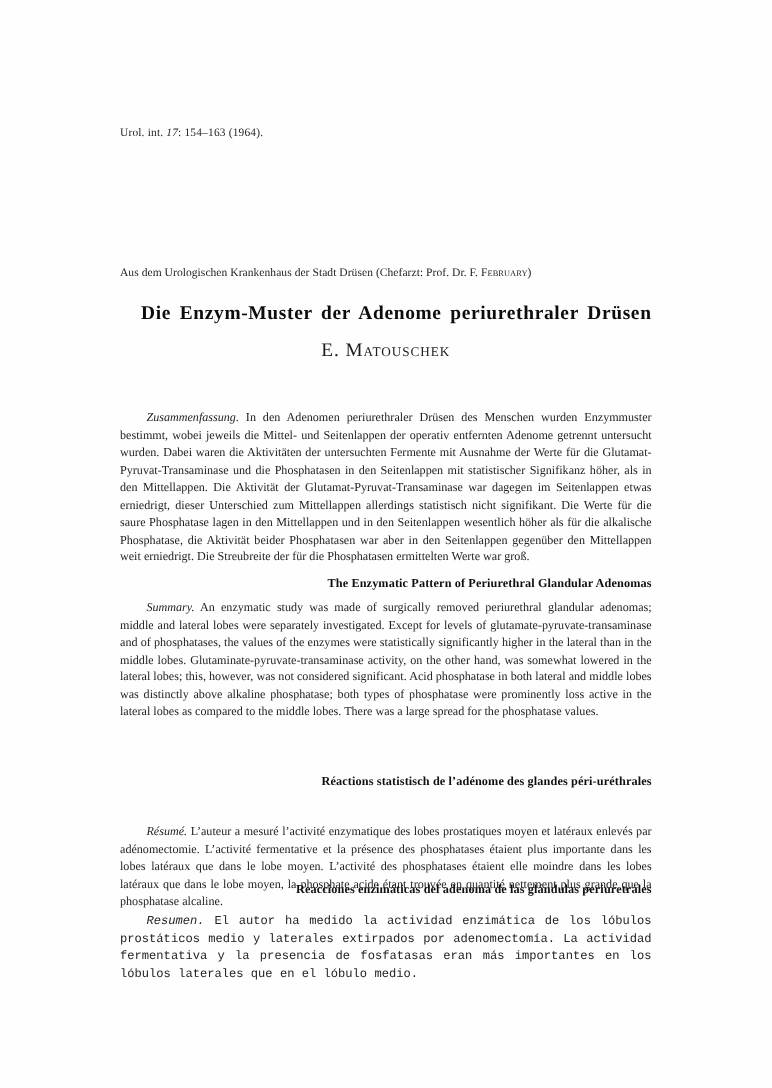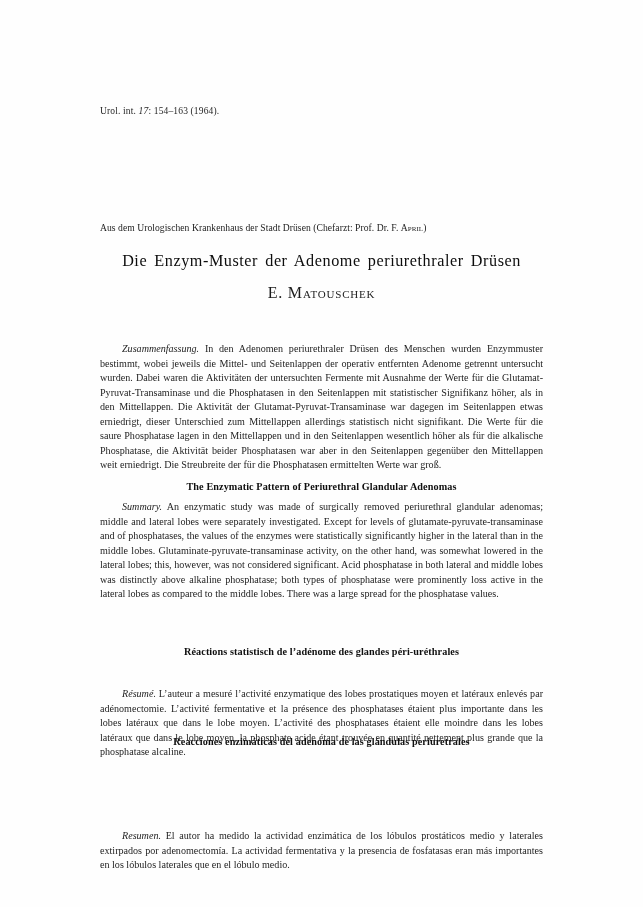--- a/index.html
+++ b/index.html
@@ -58,44 +58,44 @@
   .institution .sc {
     font-variant: small-caps;
   }
 
   
   .title {
     position: absolute;
     left: 0;
     top: 252px;
     width: 443px;
-    text-align: center;
+    text-align: right;
     font-size: 16.2px;
-    font-weight: normal;
+    font-weight: bold;
     letter-spacing: 0.55px;
     word-spacing: 2.6px;
     color: #0d0d0d;
   }
 
   
   .author {
     position: absolute;
     left: 0;
     top: 284px;
     width: 443px;
     text-align: center;
     font-size: 16px;
     font-variant: small-caps;
     letter-spacing: 0.8px;
     color: #1c1c1c;
   }
 
   
   .sec-head {
-    text-align: center;
+    text-align: right;
     font-size: 10.2px;
     font-weight: bold;
     letter-spacing: 0.1px;
     color: #0f0f0f;
   }
 
   
   .para {
     font-size: 10.1px;
     line-height: 14.55px;
@@ -110,35 +110,35 @@
   }
 
   
   .blk { position: absolute; left: 0; width: 443px; }
   #block-de       { top: 332px; }
   #head-en        { top: 481px; }
   #block-en       { top: 490px; }
   #head-fr        { top: 646px; }
   #block-fr       { top: 677px; }
   #head-es        { top: 736px; }
-  #block-es       { top: 819px; }
+  #block-es       { top: 752px; font-family: Liberation Mono, monospace; }
 </style>
 </head>
 <body>
 
 <div class="page">
   <div class="content">
 
     <div class="citation">
       <span>Urol. int.</span>
       <span class="vol">17</span><span>: 154–163 (1964).</span>
     </div>
 
     <div class="institution">
-      <span>Aus dem Urologischen Krankenhaus der Stadt Drüsen (Chefarzt: Prof. Dr. F. </span><span class="sc">April</span><span>)</span>
+      <span>Aus dem Urologischen Krankenhaus der Stadt Drüsen (Chefarzt: Prof. Dr. F. </span><span class="sc">February</span><span>)</span>
     </div>
 
     <div class="title">Die Enzym-Muster der Adenome periurethraler Drüsen</div>
 
     <div class="author">E. Matouschek</div>
 
     <div class="blk" id="block-de">
       <p class="para"><span class="lead">Zusammenfassung.</span><span> In den Adenomen periurethraler Drüsen des Menschen wurden Enzymmuster bestimmt, wobei jeweils die Mittel- und Seitenlappen der operativ entfernten Adenome getrennt untersucht wurden. Dabei waren die Aktivitäten der untersuchten Fermente mit Ausnahme der Werte für die Glutamat-Pyruvat-Transaminase und die Phosphatasen in den Seitenlappen mit statistischer Signifikanz höher, als in den Mittellappen. Die Aktivität der Glutamat-Pyruvat-Transaminase war dagegen im Seitenlappen etwas erniedrigt, dieser Unterschied zum Mittellappen allerdings statistisch nicht signifikant. Die Werte für die saure Phosphatase lagen in den Mittellappen und in den Seitenlappen wesentlich höher als für die alkalische Phosphatase, die Aktivität beider Phosphatasen war aber in den Seitenlappen gegenüber den Mittellappen weit erniedrigt. Die Streubreite der für die Phosphatasen ermittelten Werte war groß.</span></p>
     </div>
 

